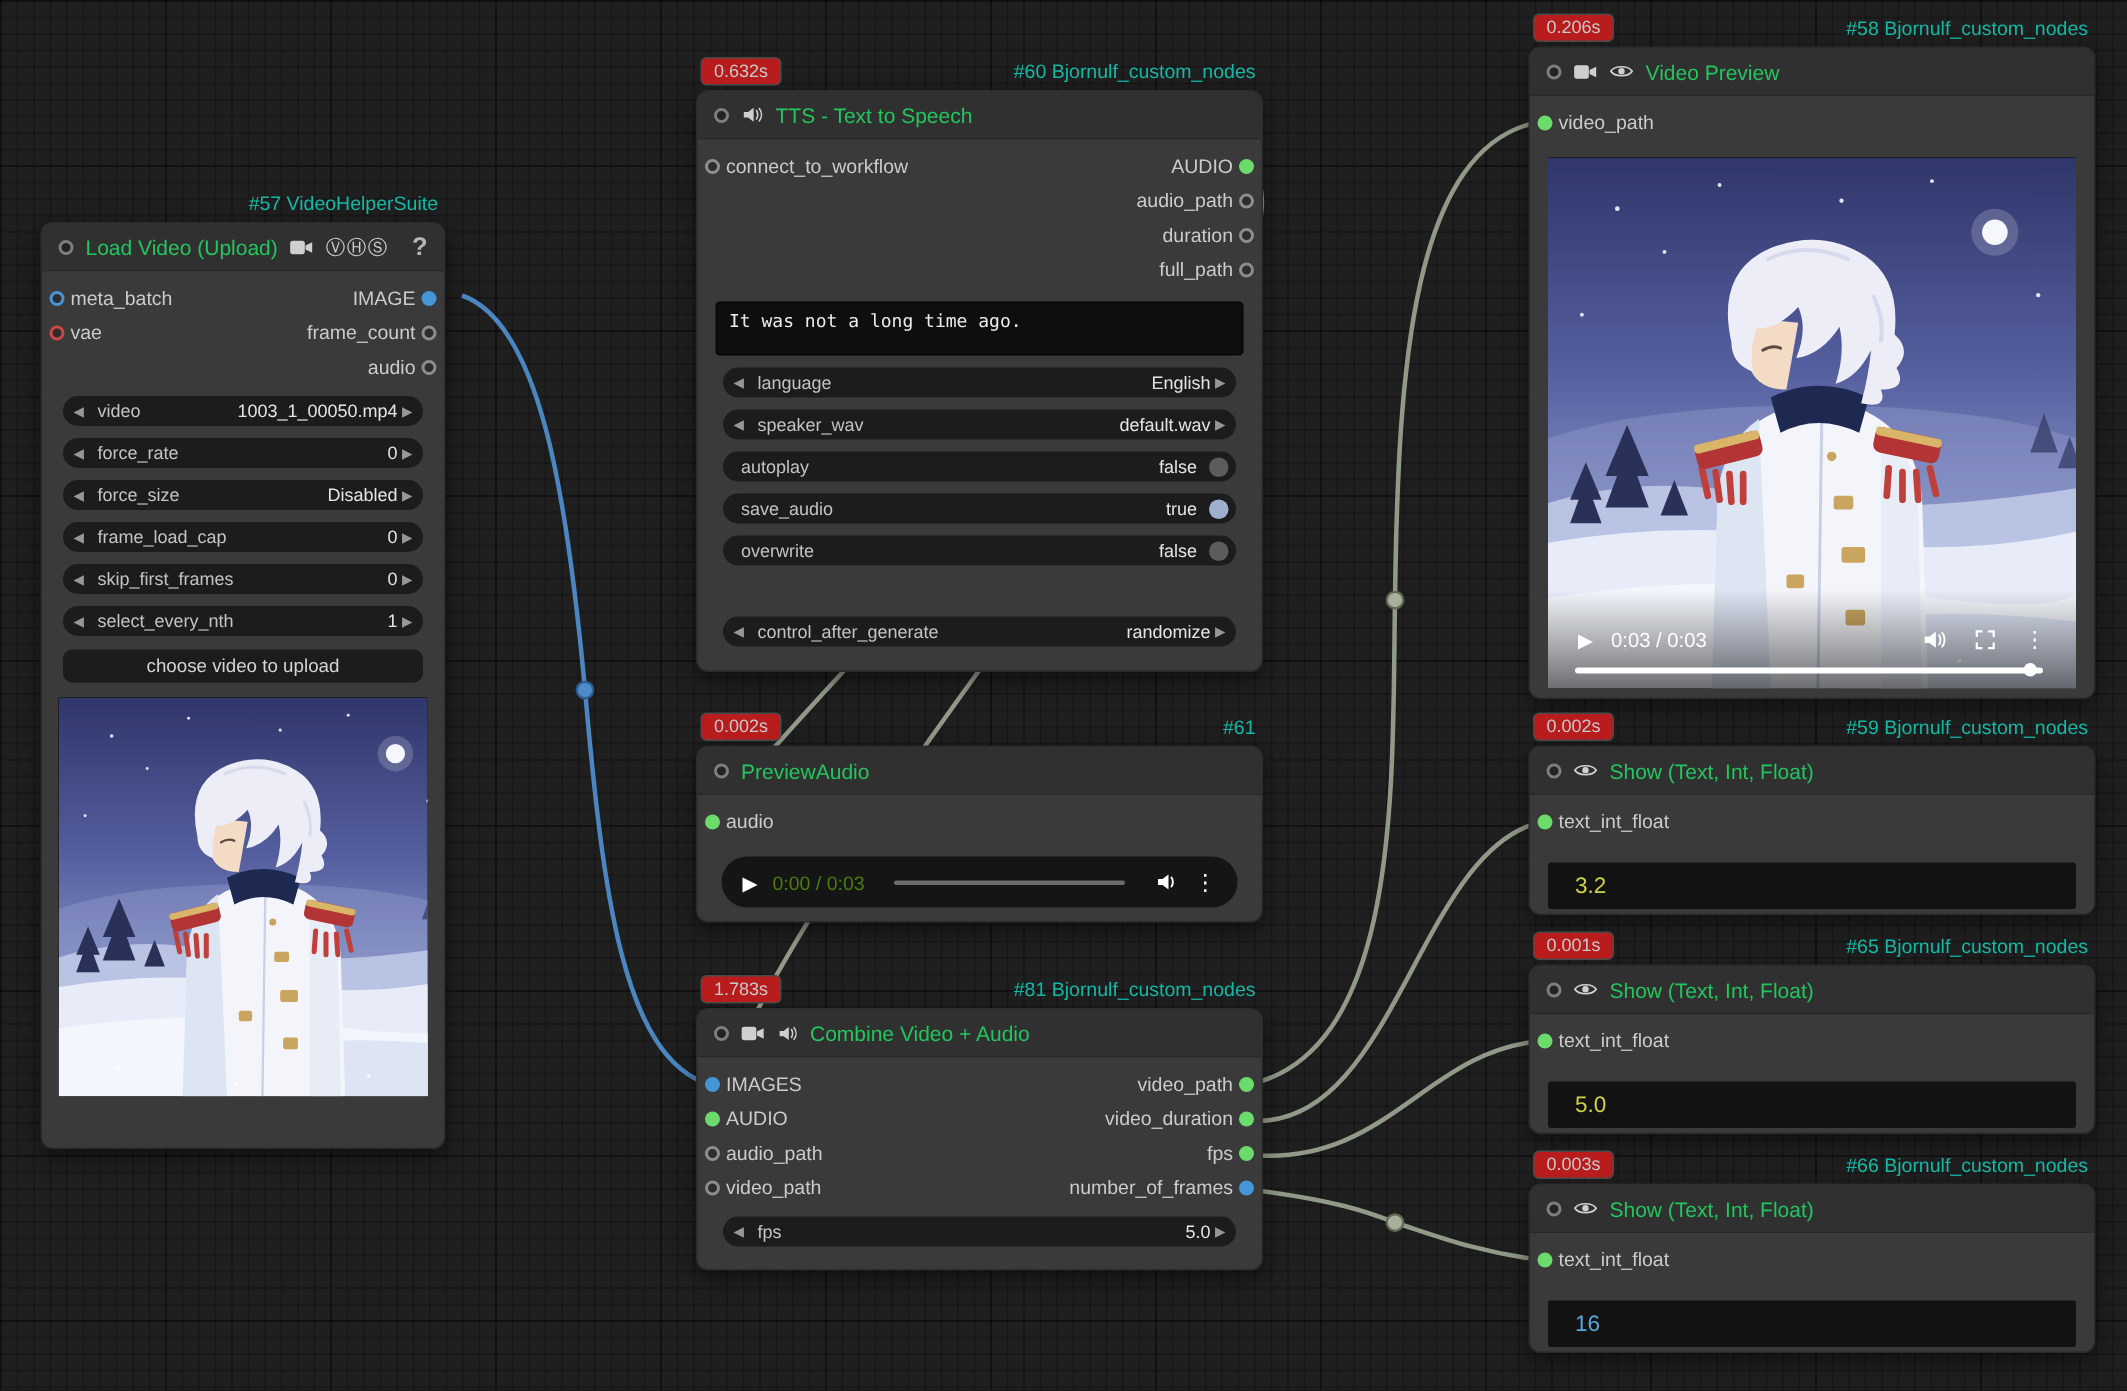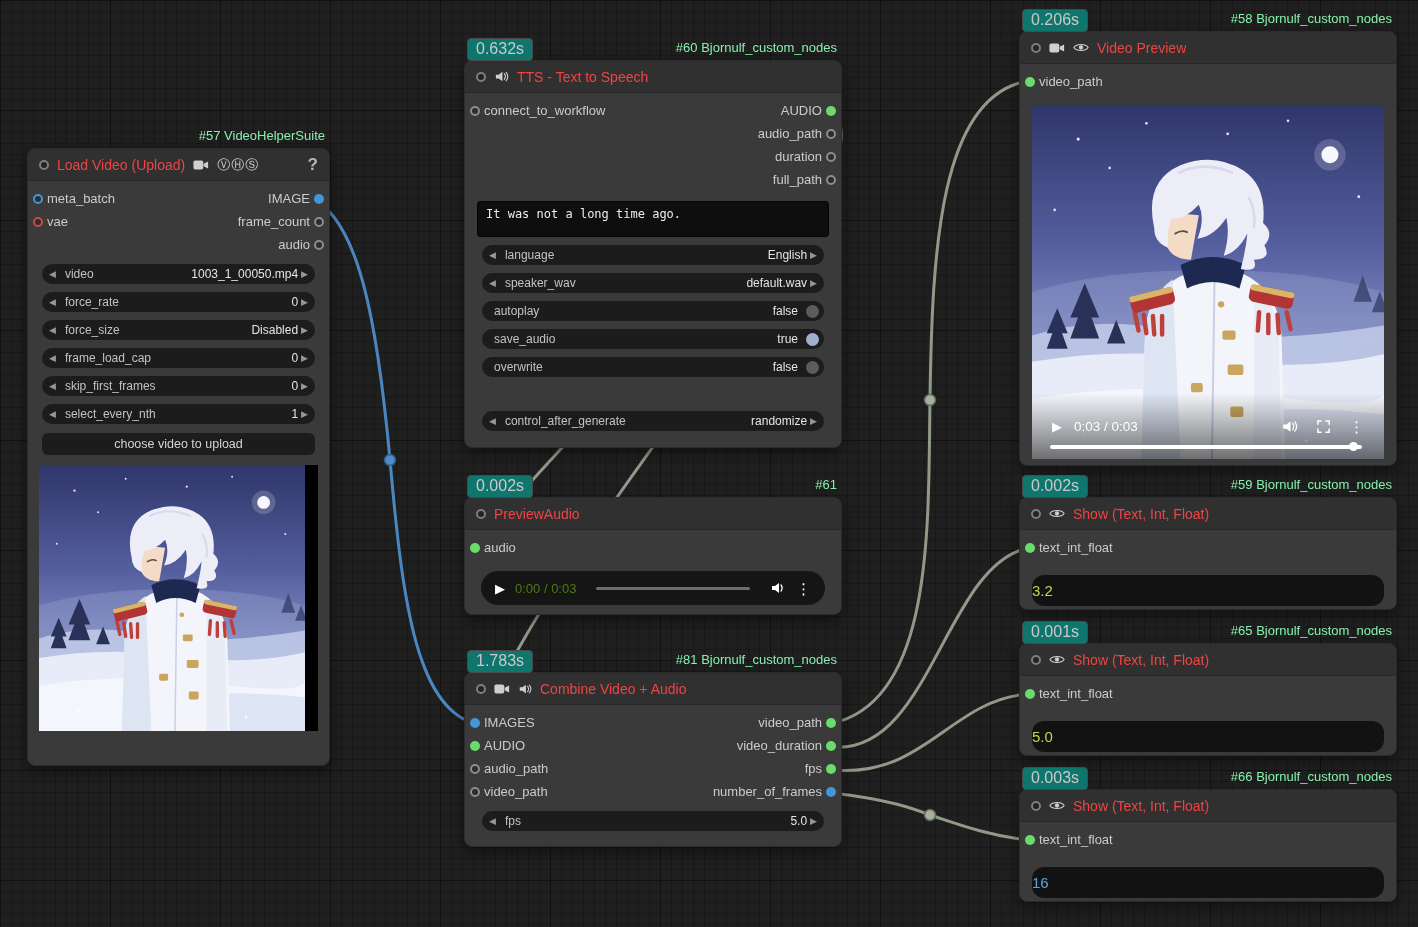--- a/index.html
+++ b/index.html
@@ -14,26 +14,26 @@
   .w{fill:none;stroke:#a6b09b;stroke-width:3;opacity:.85;}
   .w.blue{stroke:#4e8cc9;opacity:.95;}
   .rd{fill:#a6b09b;stroke:#5f6b57;stroke-width:1.5;}
   .rd.blue{fill:#4e8cc9;stroke:#2b5d8f;}
 
   .node{position:absolute;z-index:2;background:#3a3a3a;border:1px solid #2b2b2b;border-radius:8px;
     box-shadow:0 5px 14px rgba(0,0,0,.45);color:#cbcbcb;font-size:13px;box-sizing:border-box;}
   .node-header{height:31px;background:#303030;border-radius:7px 7px 0 0;display:flex;align-items:center;
     gap:8px;padding:0 11px;border-bottom:1px solid #282828;}
   .cdot{width:10px;height:10px;border-radius:50%;background:#232323;border:2px solid #7e7e7e;box-sizing:border-box;flex:none;}
-  .ntitle{font-size:14px;color:#ef4444;white-space:nowrap;}
+  .ntitle{font-size:14px;color:#22c55e;white-space:nowrap;}
   .help{margin-left:auto;color:#b7b7b7;font-size:17px;font-weight:bold;}
   .vhs{font-size:13px;color:#cfcfcf;letter-spacing:1px;}
-  .badge-time{position:absolute;top:-23px;left:2px;background:#0f766e;border:1px solid #4a4a4a;color:#c9c9c9;
-    font-size:16px;padding:1px 8px 2px;border-radius:4px;white-space:nowrap;text-align:center;}
-  .badge-id{position:absolute;top:-21px;right:4px;color:#86efac;font-size:13px;white-space:nowrap;}
+  .badge-time{position:absolute;top:-23px;left:2px;background:#b91c1c;border:1px solid #4a4a4a;color:#c9c9c9;
+    font-size:12px;padding:1px 8px 2px;border-radius:4px;white-space:nowrap;text-align:center;}
+  .badge-id{position:absolute;top:-21px;right:4px;color:#14b8a6;font-size:13px;white-space:nowrap;}
 
   .rows{padding-top:6px;}
   .row{position:relative;height:23px;display:flex;align-items:center;padding:0 19px;}
   .in-label{margin-right:auto;}
   .out-label{margin-left:auto;}
   .dot{position:absolute;top:50%;width:10px;height:10px;border-radius:50%;transform:translateY(-50%);box-sizing:border-box;}
   .dot.in{left:5px;}.dot.out{right:5px;}
   .fill-green{background:#6bdb6b;}
   .fill-blue{background:#4596d8;}
   .ring-gray{background:#2d2d2d;border:2px solid #8d8d8d;}
@@ -72,22 +72,22 @@
 
   .video-wrap{position:relative;margin:12px 12px 0;height:354px;background:#000;overflow:hidden;}
   .scene{position:absolute;left:0;top:0;width:100%;height:100%;}
   .vp-shade{position:absolute;left:0;right:0;bottom:0;height:66px;background:linear-gradient(rgba(0,0,0,0),rgba(0,0,0,.55));}
   .vp-controls{position:absolute;left:0;right:0;bottom:24px;display:flex;align-items:center;gap:12px;padding:0 20px;color:#fff;}
   .vp-time{font-size:13.5px;}
   .vp-icons{margin-left:auto;display:flex;align-items:center;gap:18px;}
   .vp-progress{position:absolute;left:18px;right:22px;bottom:10px;height:4px;background:#fff;border-radius:2px;}
   .vp-knob{position:absolute;right:26px;bottom:8px;width:9px;height:9px;border-radius:50%;background:#fff;}
 
-  .value-box{margin:16px 12px 0;height:31px;background:#121212;border-radius:12px;display:flex;align-items:center;
-    padding:0 0;font-size:15px;}
+  .value-box{margin:16px 12px 0;height:31px;background:#121212;border-radius:2px;display:flex;align-items:center;
+    padding:0 18px;font-size:15px;}
   .val-yellow{color:#cdd14a;}
   .val-blue{color:#58a6e0;}
 </style>
 </head>
 <body>
 
 <svg width="0" height="0" style="position:absolute" aria-hidden="true">
   <defs>
     <linearGradient id="g-sky" x1="0" y1="0" x2="0" y2="1">
       <stop offset="0" stop-color="#30366a"></stop>
@@ -171,21 +171,21 @@
     <path class="w" d="M833,111 C900,180 540,540 473,747"></path>
     <path class="w" d="M833,723 C935,700 928,520 930,400 C932,250 940,95 1028,81"></path>
     <path class="w" d="M833,747 C930,755 945,565 1028,548"></path>
     <path class="w" d="M833,770 C925,778 950,700 1028,694"></path>
     <path class="w" d="M833,793 C890,800 912,808 930,815 C955,823 985,835 1028,840"></path>
     <circle class="rd blue" cx="390" cy="460" r="5.5"></circle>
     <circle class="rd" cx="930" cy="400" r="5.5"></circle>
     <circle class="rd" cx="930" cy="815" r="5.5"></circle>
   </svg>
 
-  <div class="node node-lv" style="left:27px;top:148px;width:303px;height:618px;">
+  <div class="node node-lv" style="left:27px;top:148px;width:270px;height:618px;">
     <div class="badge-id">#57 VideoHelperSuite</div>
     <div class="node-header">
       <span class="cdot"></span>
       <span class="ntitle">Load Video (Upload)</span>
       <svg width="16" height="12" viewBox="0 0 18 12">
           <rect x="0.5" y="1" width="11" height="10" rx="2" fill="#cfcfcf"></rect>
           <path d="M12 4.5 17 2v8l-5-2.5z" fill="#cfcfcf"></path>
         </svg>
       <span class="vhs">ⓋⒽⓈ</span>
       <span class="help">?</span>

